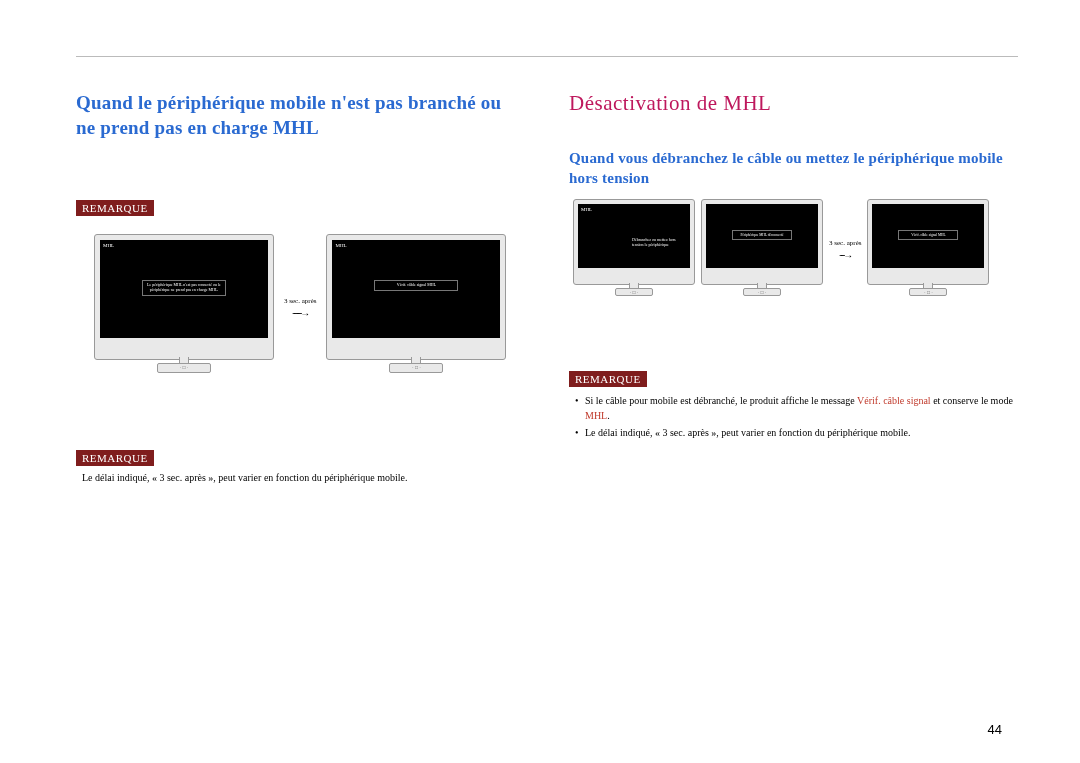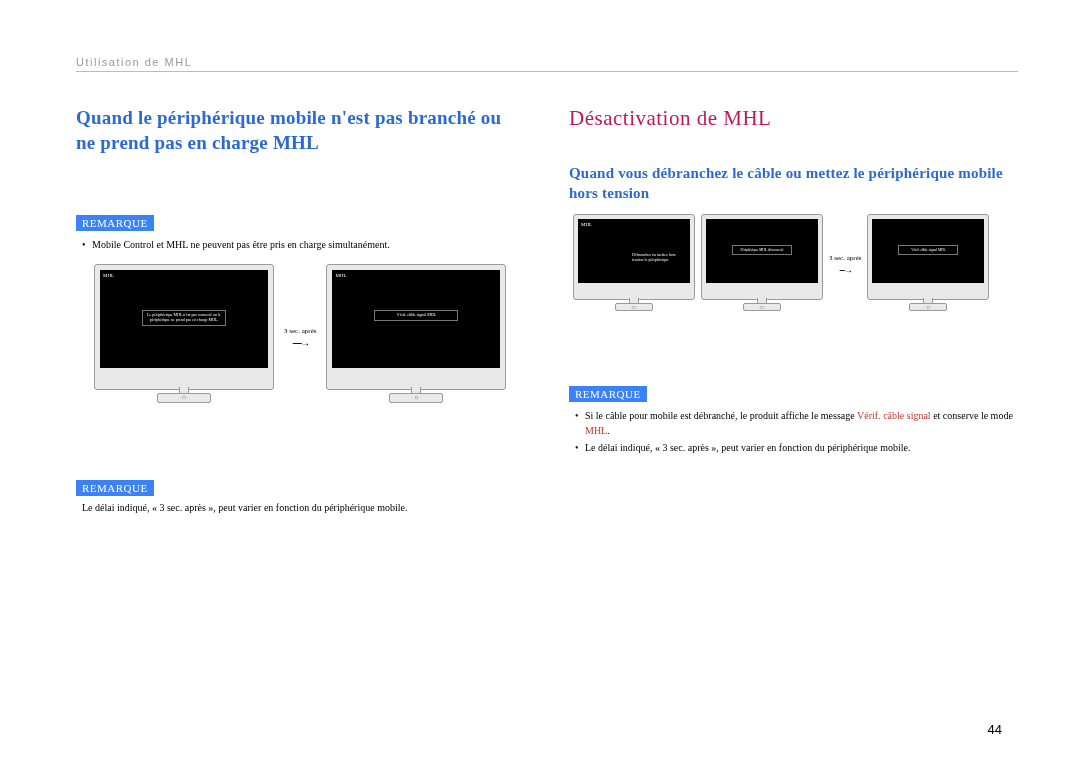--- a/index.html
+++ b/index.html
@@ -5,21 +5,21 @@
   * { box-sizing: border-box; margin: 0; padding: 0; }
   body { font-family: Arial, Helvetica, sans-serif; background: #fff; width: 1080px; height: 763px; position: relative; color: #000; }
   .page { padding: 56px 62px 30px 76px; }
   .header-rule { font-size: 11px; letter-spacing: 1.5px; color: #999; margin-bottom: 3px; }
   .header-line { border-top: 1px solid #bbb; margin-bottom: 34px; }
   .columns { display: flex; gap: 44px; }
   .col { flex: 1; font-family: Liberation Serif, serif; }
   .h-blue-lg { font-size: 19px; font-weight: bold; color: #2a6ad1; line-height: 1.3; margin-bottom: 16px; letter-spacing: 0.2px; }
   .h-black-lg { font-size: 21px; color: #be185d; letter-spacing: 0.5px; margin-bottom: 32px; font-weight: normal; }
   .h-blue-md { font-size: 15px; font-weight: bold; color: #2a6ad1; line-height: 1.35; margin-bottom: 10px; letter-spacing: 0.2px; }
-  .tag-remarque { display: inline-block; background: #3b82f6; color: #fff; font-size: 11px; padding: 2px 6px; letter-spacing: 0.5px; margin-bottom: 6px; margin-top: 44px; }
+  .tag-remarque { display: inline-block; background: #7f1d1d; color: #fff; font-size: 11px; padding: 2px 6px; letter-spacing: 0.5px; margin-bottom: 6px; margin-top: 44px; }
   ul { list-style: none; padding-left: 6px; margin-bottom: 12px; }
   ul li { font-size: 10px; line-height: 1.5; color: #000; position: relative; padding-left: 10px; margin-bottom: 2px; }
   ul li::before { content: "•"; position: absolute; left: 0; top: 0; color: #000; }
   .plain-note { font-size: 10px; color: #000; padding-left: 6px; }
   .red { color: #c0392b; }
   .body-para { font-size: 10.5px; line-height: 1.5; margin-bottom: 18px; }
 
   .figure-row { display: flex; align-items: center; gap: 10px; margin: 10px 0 26px 18px; }
   .monitor { background: #e9e9e9; border: 1px solid #999; border-radius: 3px; position: relative; }
   .monitor.sm { width: 180px; height: 126px; }
@@ -44,31 +44,29 @@
   .monitor-wrap.xs-wrap { padding-bottom: 16px; }
   .between { display: flex; flex-direction: column; align-items: center; font-size: 7px; color: #000; gap: 2px; }
   .between .arrow { font-size: 10px; letter-spacing: -2px; }
 
   .pagenum { position: absolute; bottom: 26px; right: 78px; font-size: 13px; }
 </style>
 </head>
 <body>
 
 <div class="page">
-  <div class="header-rule">Utilisation de MHL</div>
   <div class="header-line"></div>
 
   <div class="columns">
 
     <div class="col">
       <div class="h-blue-lg">Quand le périphérique mobile n'est pas branché ou ne prend pas en charge MHL</div>
 
       <span class="tag-remarque">REMARQUE</span>
       <ul>
-        <li>Mobile Control et MHL ne peuvent pas être pris en charge simultanément.</li>
       </ul>
 
       <div class="figure-row">
         <div class="monitor-wrap sm-wrap">
           <div class="monitor sm">
             <div class="screen">
               <div class="screen-label">MHL</div>
               <div class="screen-box">Le périphérique MHL n'est pas connecté ou le périphérique ne prend pas en charge MHL.</div>
             </div>
             <div class="stand">

